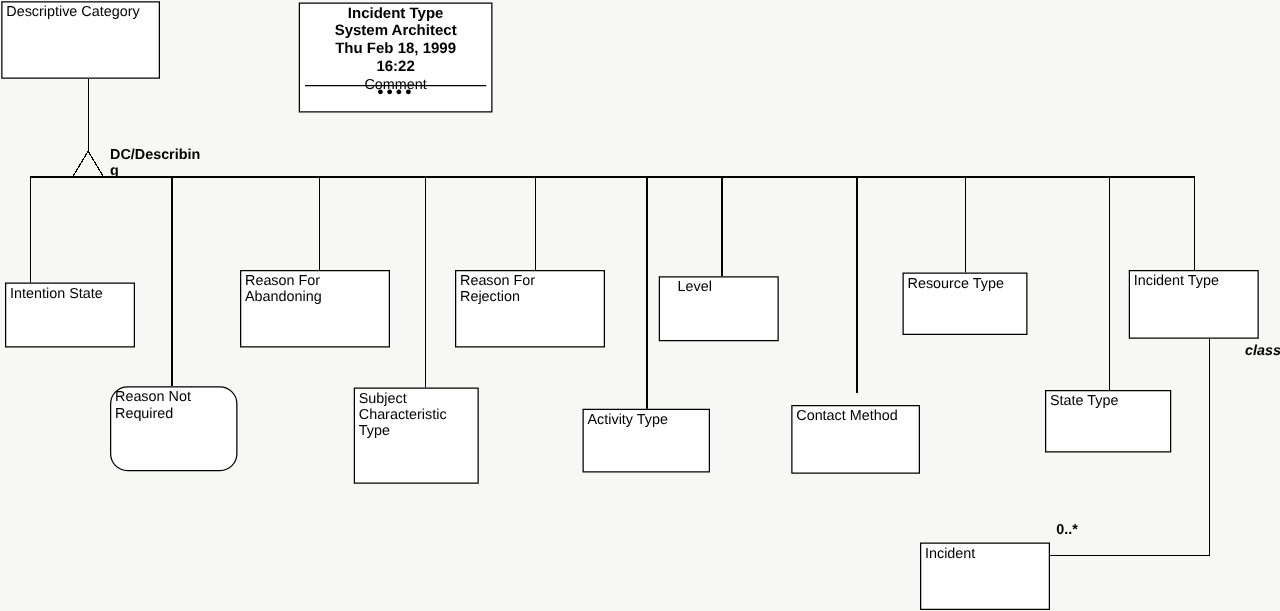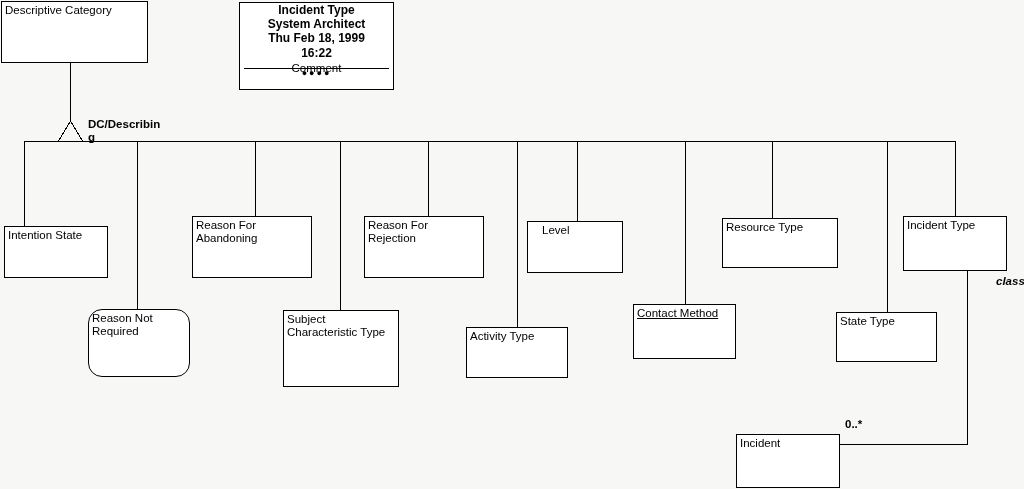--- a/index.html
+++ b/index.html
@@ -122,21 +122,21 @@
       <line x1="685.5" y1="141" x2="685.5" y2="314"></line>
       <line x1="772.5" y1="141" x2="772.5" y2="218"></line>
       <line x1="887.5" y1="141" x2="887.5" y2="312"></line>
       <line x1="955.5" y1="141" x2="955.5" y2="216"></line>
 
       <line x1="967.5" y1="271" x2="967.5" y2="444.5"></line>
       <line x1="967.5" y1="444.5" x2="840" y2="444.5"></line>
     </g>
   </svg>
 
-  <div class="node" id="node-superclass" style="left: 1px; top: 1px; width: 147px; height: 62px;">
+  <div class="node" id="node-superclass" style="left: 1px; top: 1px; width: 127px; height: 62px;">
     <span class="label">Descriptive Category</span>
   </div>
 
   <div id="title-block" style="left: 239px; top: 2px; width: 155px; height: 88px;">
     <span class="t-line">Incident Type</span>
     <span class="t-line">System Architect</span>
     <span class="t-line">Thu Feb 18, 1999</span>
     <span class="t-line">16:22</span>
     <div class="comment-row">
       <div class="comment-rule"></div>
@@ -150,38 +150,38 @@
         <span class="label">Intention State</span>
       </div>
       <div class="node" style="left: 88px; top: 309px; width: 102px; height: 68px; border-radius: 14px;">
         <span class="label">Reason Not
 Required</span>
       </div>
       <div class="node" style="left: 192px; top: 216px; width: 120px; height: 62px;">
         <span class="label">Reason For
 Abandoning</span>
       </div>
-      <div class="node" style="left: 283px; top: 310px; width: 116px; height: 77px;">
+      <div class="node" style="left: 283px; top: 310px; width: 100px; height: 77px;">
         <span class="label">Subject
 Characteristic Type</span>
       </div>
       <div class="node" style="left: 364px; top: 216px; width: 120px; height: 62px;">
         <span class="label">Reason For
 Rejection</span>
       </div>
       <div class="node" style="left: 466px; top: 327px; width: 102px; height: 51px;">
         <span class="label">Activity Type</span>
       </div>
       <div class="node" style="left: 527px; top: 221px; width: 96px; height: 52px; padding-left: 11px;">
         <span class="label">Level</span>
       </div>
-      <div class="node" style="left: 633px; top: 304px; width: 103px; height: 55px; text-decoration: underline;">
+      <div class="node" style="left: 633px; top: 324px; width: 103px; height: 55px;">
         <span class="label">Contact Method</span>
       </div>
-      <div class="node" style="left: 722px; top: 218px; width: 116px; height: 50px;">
+      <div class="node" style="left: 722px; top: 218px; width: 100px; height: 50px;">
         <span class="label">Resource Type</span>
       </div>
       <div class="node" style="left: 836px; top: 312px; width: 101px; height: 50px;">
         <span class="label">State Type</span>
       </div>
       <div class="node" style="left: 903px; top: 216px; width: 104px; height: 55px;">
         <span class="label">Incident Type</span>
       </div>
       <div class="node" style="left: 736px; top: 434px; width: 104px; height: 54px;">
         <span class="label">Incident</span>

